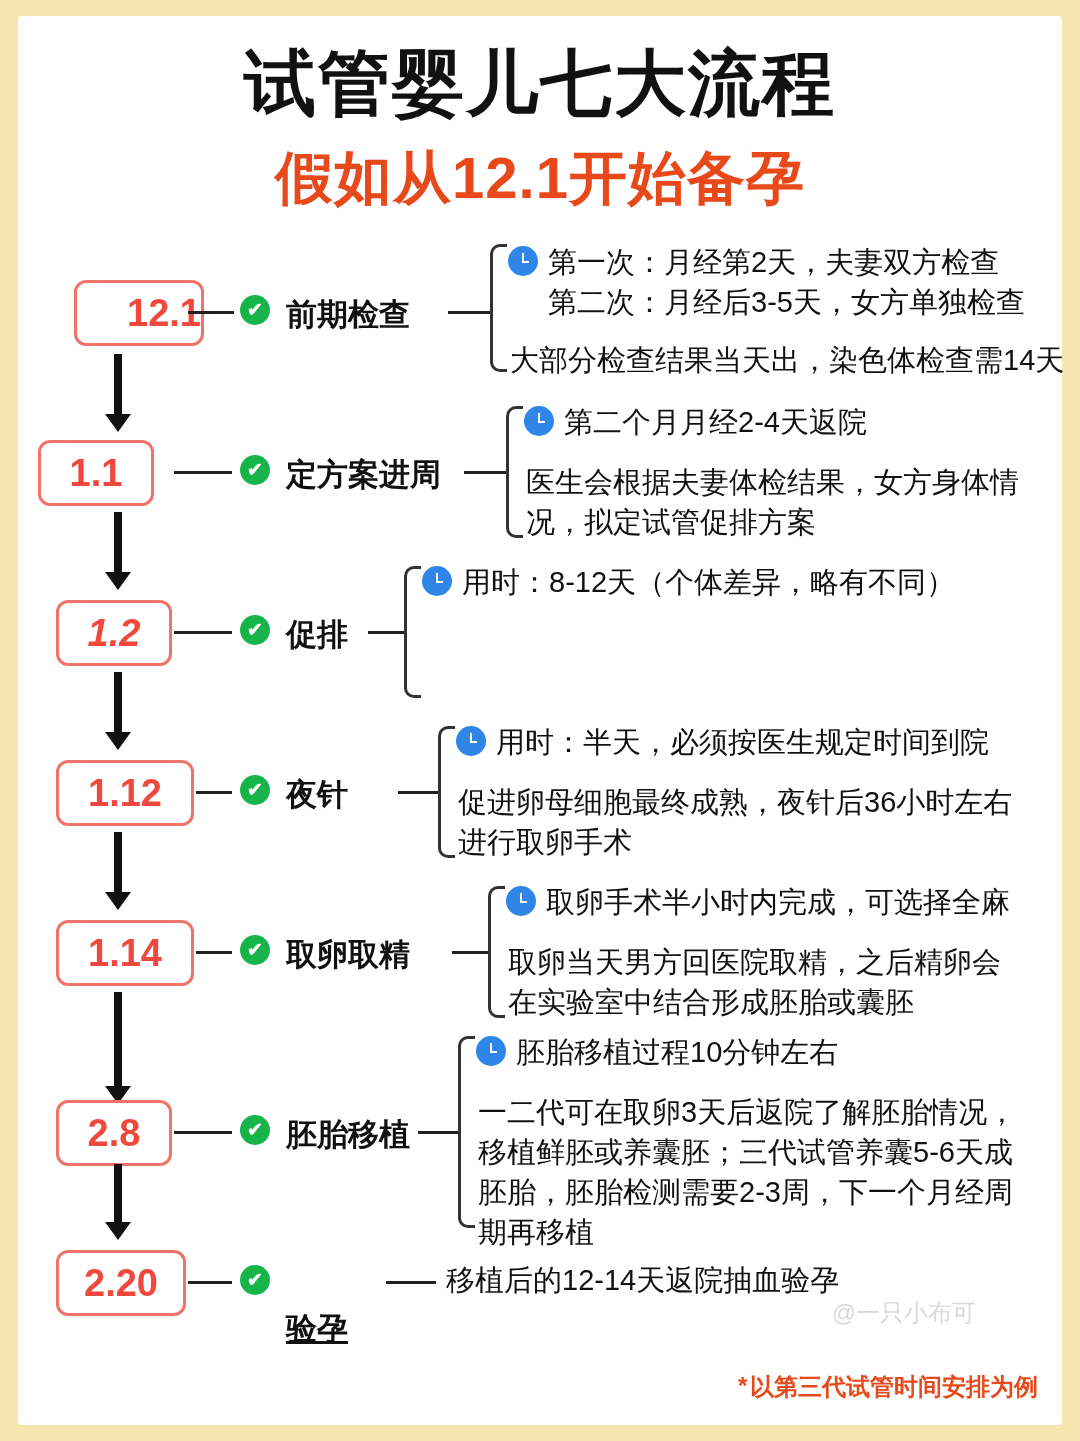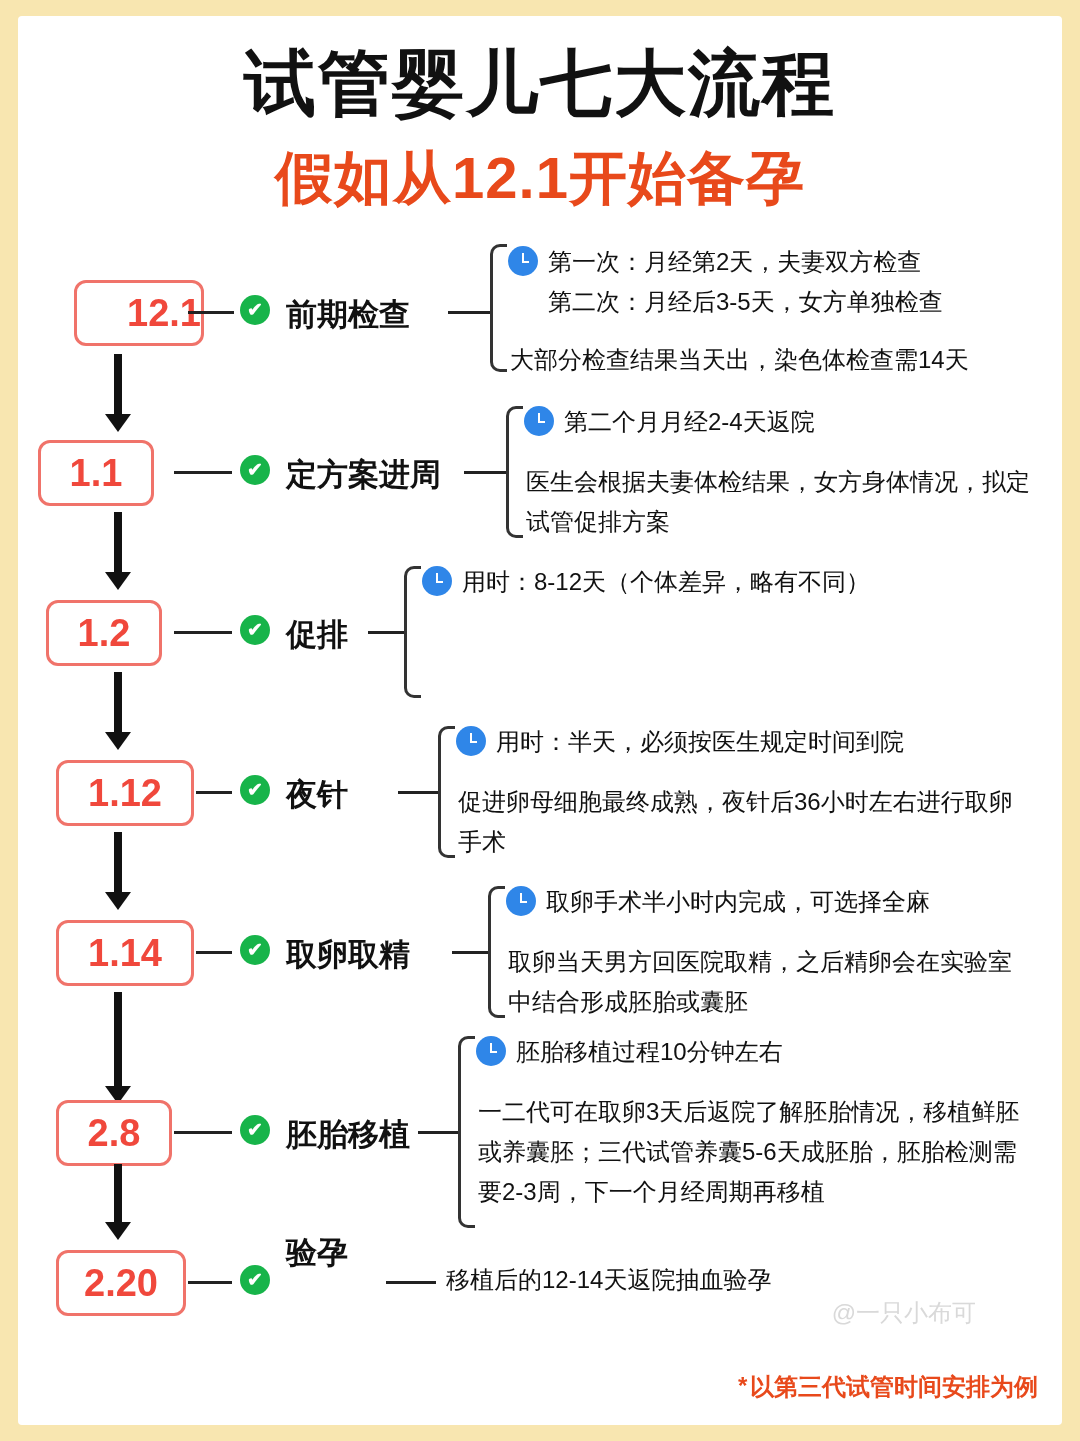--- a/index.html
+++ b/index.html
@@ -125,21 +125,21 @@
     content: "";
     position: absolute;
     left: 14px;
     top: 15px;
     width: 7px;
     height: 2px;
     background: #fff;
   }
   .detail {
     position: absolute;
-    font-size: 24px;
+    font-size: 29px;
     color: #111;
     line-height: 40px;
     white-space: nowrap;
   }
   .detail.wrap {
     white-space: normal;
   }
   .watermark {
     position: absolute;
     font-size: 24px;
@@ -187,21 +187,21 @@
     <div class="stage" style="left:268px; top:196px;">定方案进周</div>
     <div class="connector" style="left:446px; top:213px; width:42px;"></div>
     <div class="brace" style="left:488px; top:148px; height:126px;"></div>
     <div class="clock" style="left:506px; top:148px;"></div>
     <div class="detail" style="left:546px; top:144px;">第二个月月经2-4天返院</div>
     <div class="detail wrap" style="left:508px; top:204px; width:520px;">医生会根据夫妻体检结果，女方身体情况，拟定试管促排方案</div>
 
     <div class="arrow" style="left:96px; top:254px; height:62px;"></div>
     <div class="arrowhead" style="left:87px; top:314px;"></div>
 
-    <div class="datebox" style="left:28px; top:342px; width:110px;">1.2</div>
+    <div class="datebox" style="left:38px; top:342px; width:110px;font-style:italic;">1.2</div>
     <div class="connector" style="left:156px; top:373px; width:58px;"></div>
     <div class="check" style="left:222px; top:357px;">✔</div>
     <div class="stage" style="left:268px; top:356px;">促排</div>
     <div class="connector" style="left:350px; top:373px; width:36px;"></div>
     <div class="brace" style="left:386px; top:308px; height:126px;"></div>
     <div class="clock" style="left:404px; top:308px;"></div>
     <div class="detail" style="left:444px; top:304px;">用时：8-12天（个体差异，略有不同）</div>
 
     <div class="arrow" style="left:96px; top:414px; height:62px;"></div>
     <div class="arrowhead" style="left:87px; top:474px;"></div>
@@ -241,21 +241,21 @@
     <div class="clock" style="left:458px; top:778px;"></div>
     <div class="detail" style="left:498px; top:774px;">胚胎移植过程10分钟左右</div>
     <div class="detail wrap" style="left:460px; top:834px; width:562px;">一二代可在取卵3天后返院了解胚胎情况，移植鲜胚或养囊胚；三代试管养囊5-6天成胚胎，胚胎检测需要2-3周，下一个月经周期再移植</div>
 
     <div class="arrow" style="left:96px; top:906px; height:60px;"></div>
     <div class="arrowhead" style="left:87px; top:964px;"></div>
 
     <div class="datebox" style="left:38px; top:992px; width:124px;">2.20</div>
     <div class="connector" style="left:170px; top:1023px; width:44px;"></div>
     <div class="check" style="left:222px; top:1007px;">✔</div>
-    <div class="stage" style="left:268px; top:974px;">验孕</div>
+    <div class="stage" style="left:268px; top:1050px;text-decoration:underline;">验孕</div>
     <div class="connector" style="left:368px; top:1023px; width:50px;"></div>
     <div class="detail" style="left:428px; top:1002px;">移植后的12-14天返院抽血验孕</div>
 
   </div>
 
   <div class="watermark">@一只小布可</div>
   <div class="footnote">*以第三代试管时间安排为例</div>
 
 </div>
 

